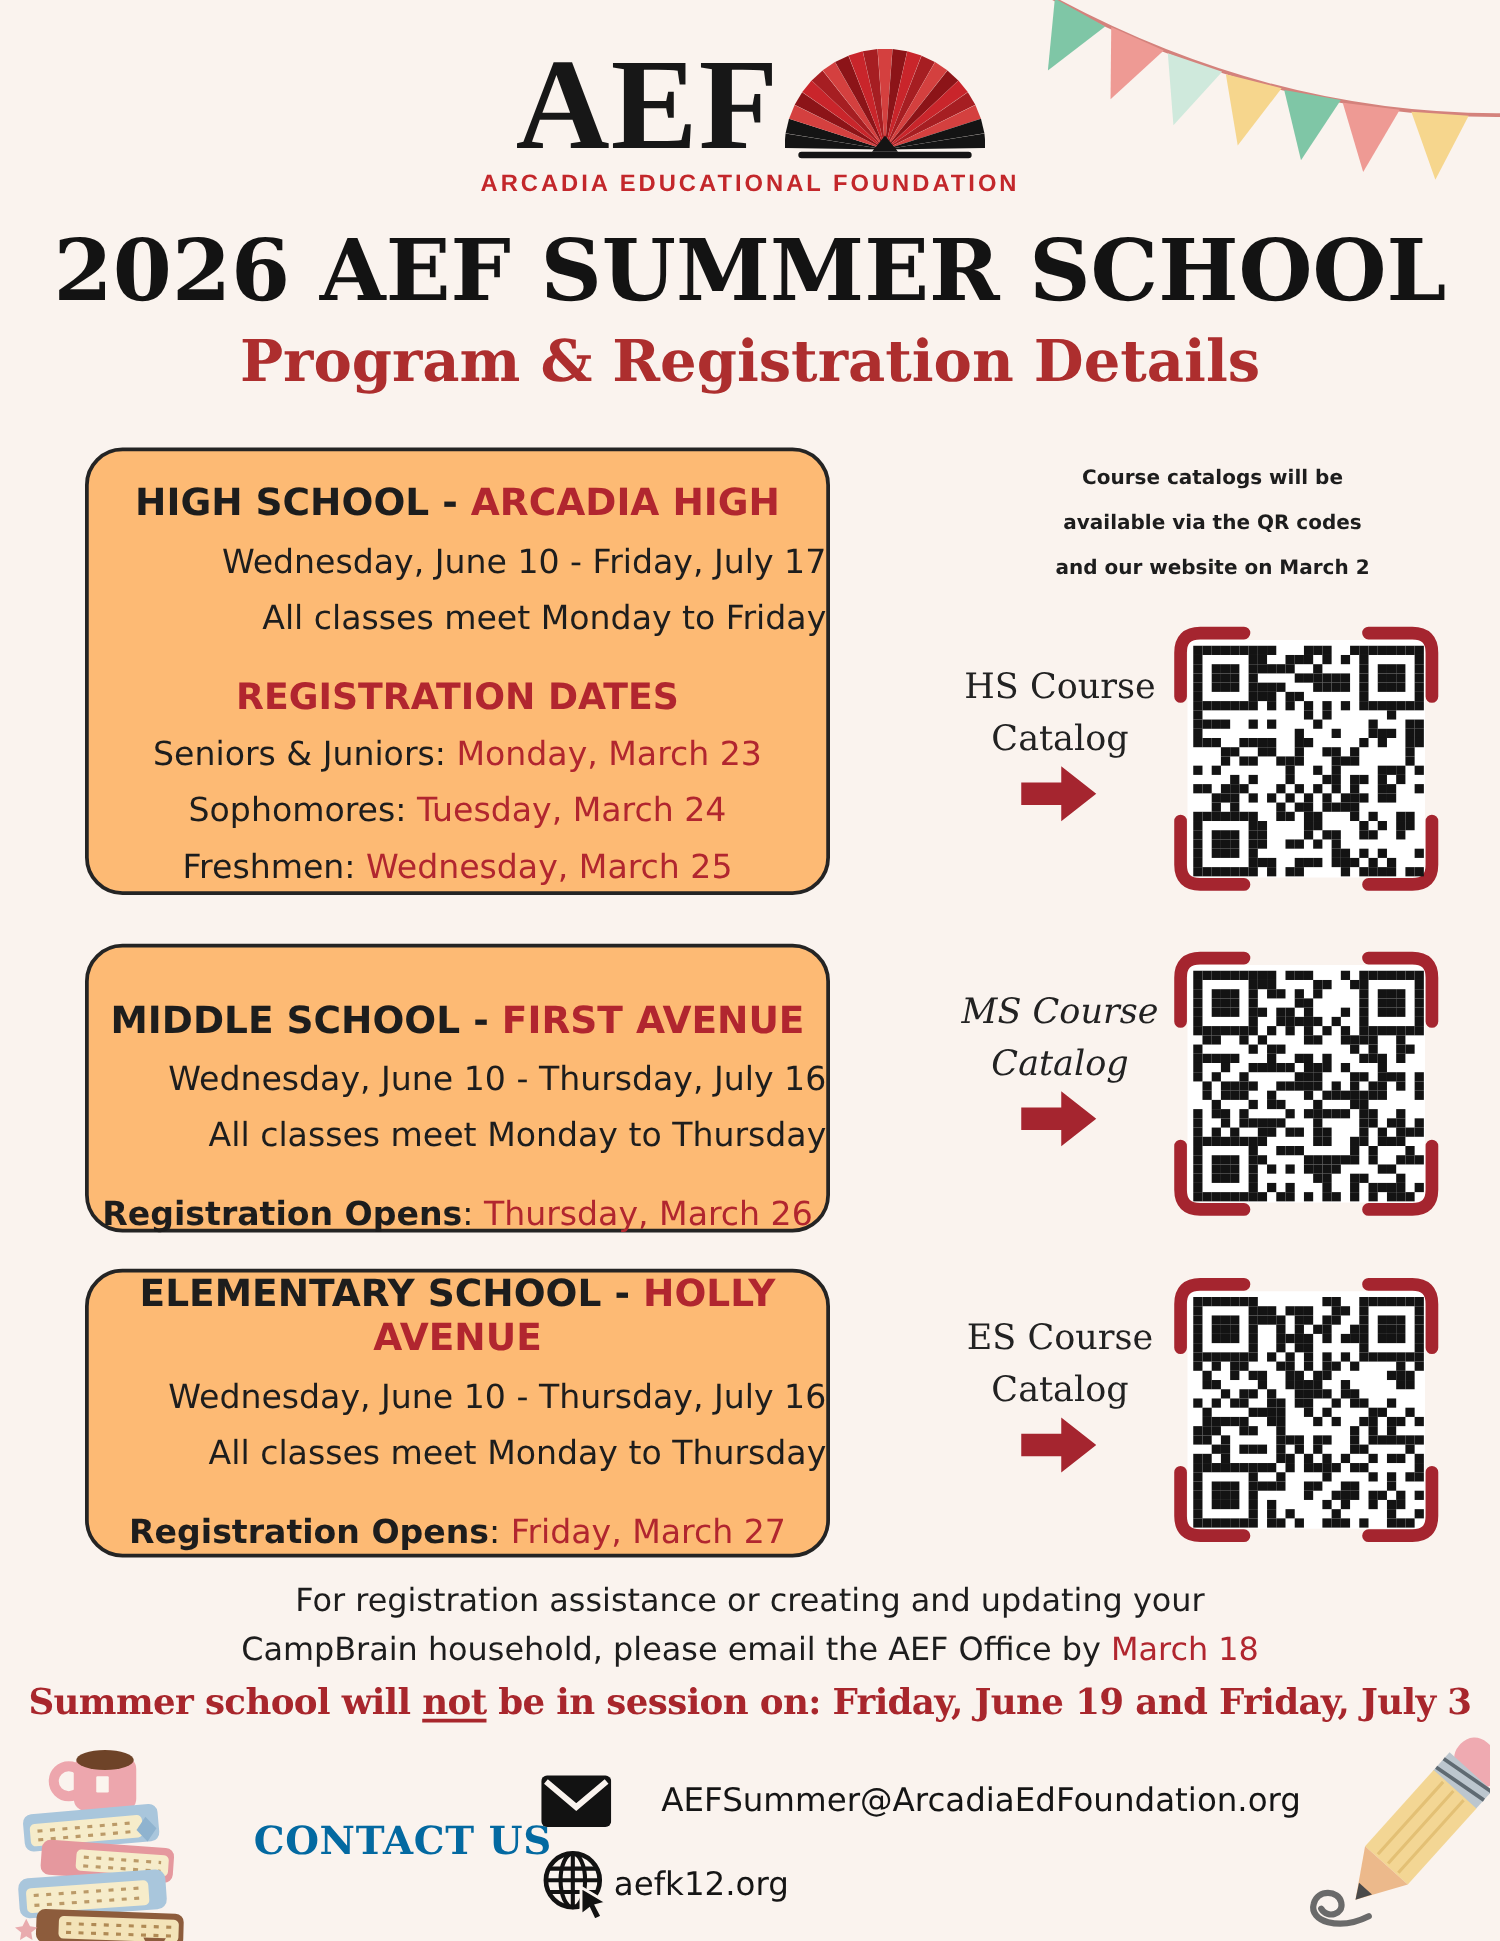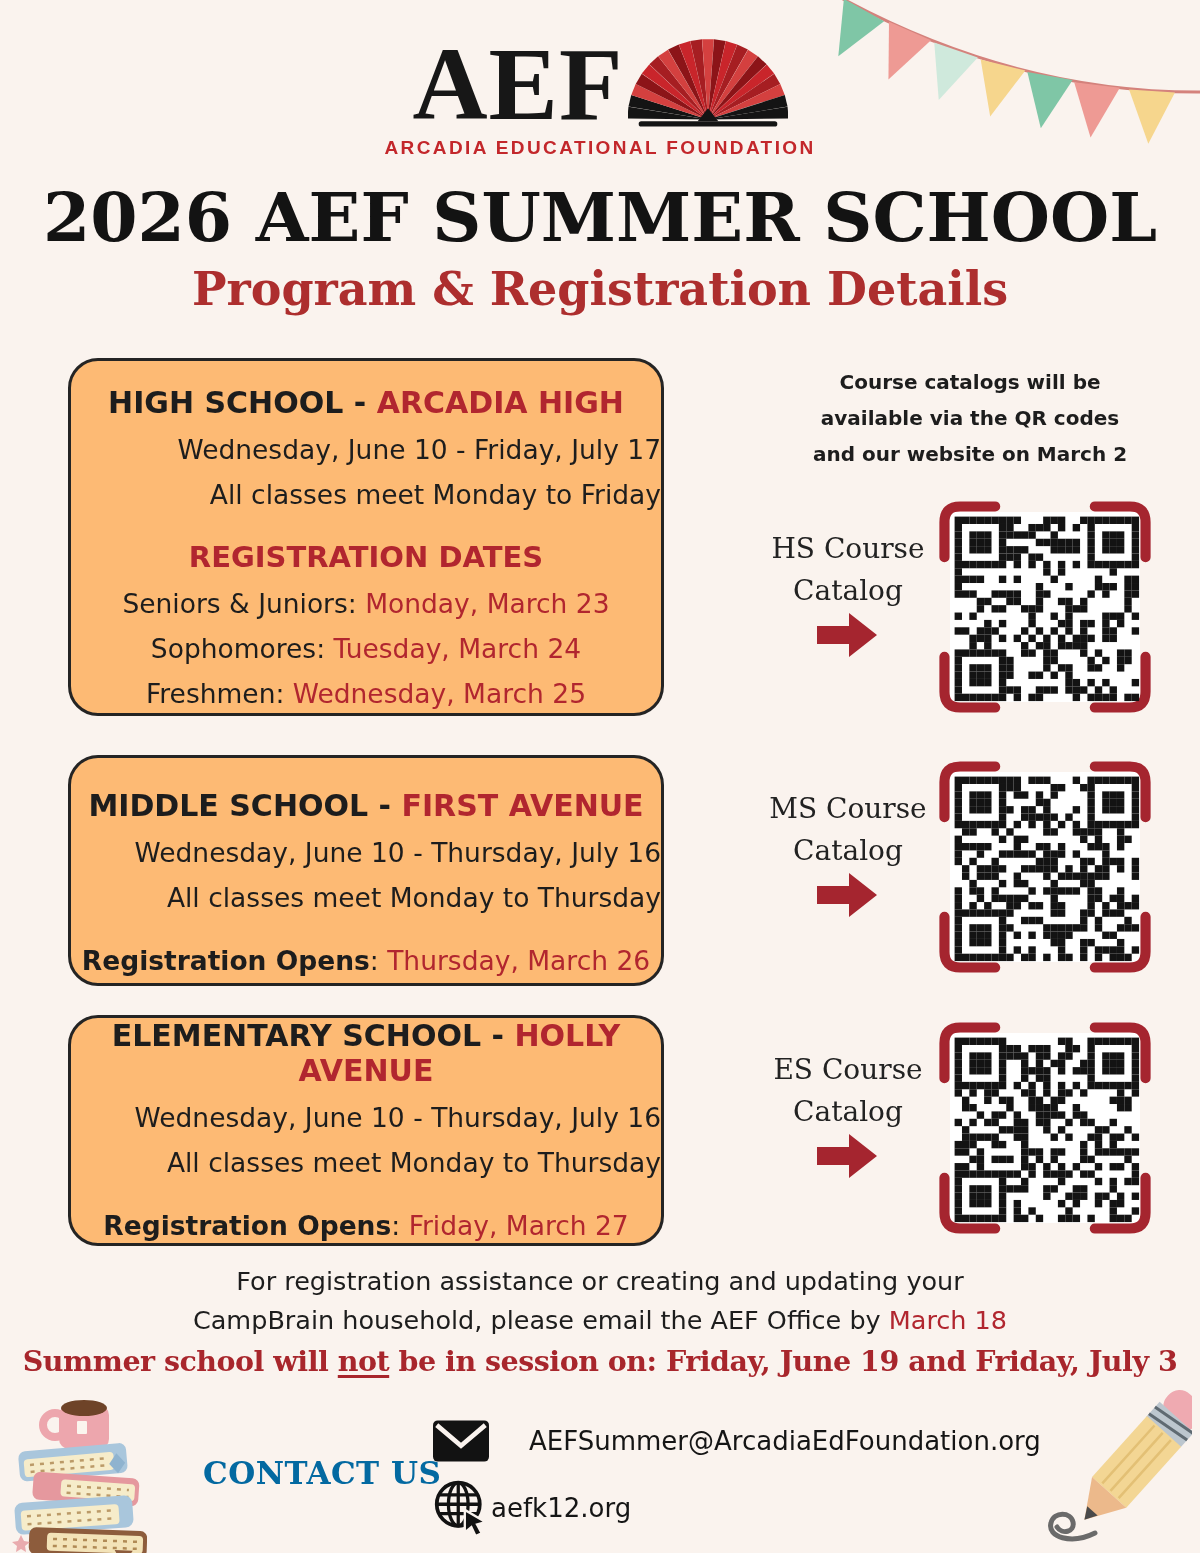--- a/index.html
+++ b/index.html
@@ -22,34 +22,34 @@
     font-family:"DejaVu Serif","Liberation Serif",serif;font-weight:700;
     font-size:68px;line-height:1;color:#131313;letter-spacing:0;}
   .subtitle{position:absolute;top:264px;left:0;width:100%;text-align:center;margin:0;
     font-family:"DejaVu Serif","Liberation Serif",serif;font-weight:700;
     font-size:46px;line-height:1.1;color:#ad2e2e;}
   
   .box{position:absolute;left:68px;width:596px;box-sizing:border-box;
     background:#fdba74;border:3px solid #242424;border-radius:30px;
     text-align:center;}
   .box1{top:358px;height:358px;padding-top:24px;}
-  .box2{top:755px;height:231px;padding-top:30px;}
+  .box2{top:755px;height:231px;padding-top:41px;}
   .box3{top:1015px;height:231px;}
   .box-heading{font-size:30px;font-weight:700;color:#1d1d1d;}
   .red{color:#b1262f;}
   .box-line{font-size:26.5px;margin-top:14px;text-align:right;}
   .reg-heading{font-size:29px;font-weight:700;color:#b1262f;margin-top:30px;}
   .reg-line{font-size:26.5px;margin-top:14px;}
   .reg-open{margin-top:32px;}
   .bold{font-weight:700;}
   
   .catalog-note{position:absolute;left:762px;top:364px;width:416px;text-align:center;
-    font-weight:700;font-size:20px;line-height:36px;color:#1d1d1d;}
+    font-weight:700;font-size:16px;line-height:36px;color:#1d1d1d;}
   .qr-row{position:absolute;left:762px;width:416px;height:216px;}
-  .qr-row-1{top:500px;} .qr-row-2{top:760px;} .qr-row-3{top:1021px;}
+  .qr-row-1{top:500px;} .qr-row-2{top:760px;font-style:italic;} .qr-row-3{top:1021px;}
   .qr-caption{position:absolute;left:0;top:28px;width:172px;text-align:center;
     font-family:"DejaVu Serif","Liberation Serif",serif;font-size:28px;
     line-height:42px;color:#222;}
   .qr-arrow{position:absolute;left:53px;top:110px;width:64px;height:50px;}
   .qr-frame{position:absolute;right:26px;top:0;width:214px;height:214px;}
   
   .assist{position:absolute;top:1262px;left:0;width:100%;text-align:center;
     font-size:25.5px;line-height:39px;color:#1d1d1d;}
   .closure{position:absolute;top:1344px;left:0;width:100%;text-align:center;
     font-family:"DejaVu Serif","Liberation Serif",serif;font-weight:700;

